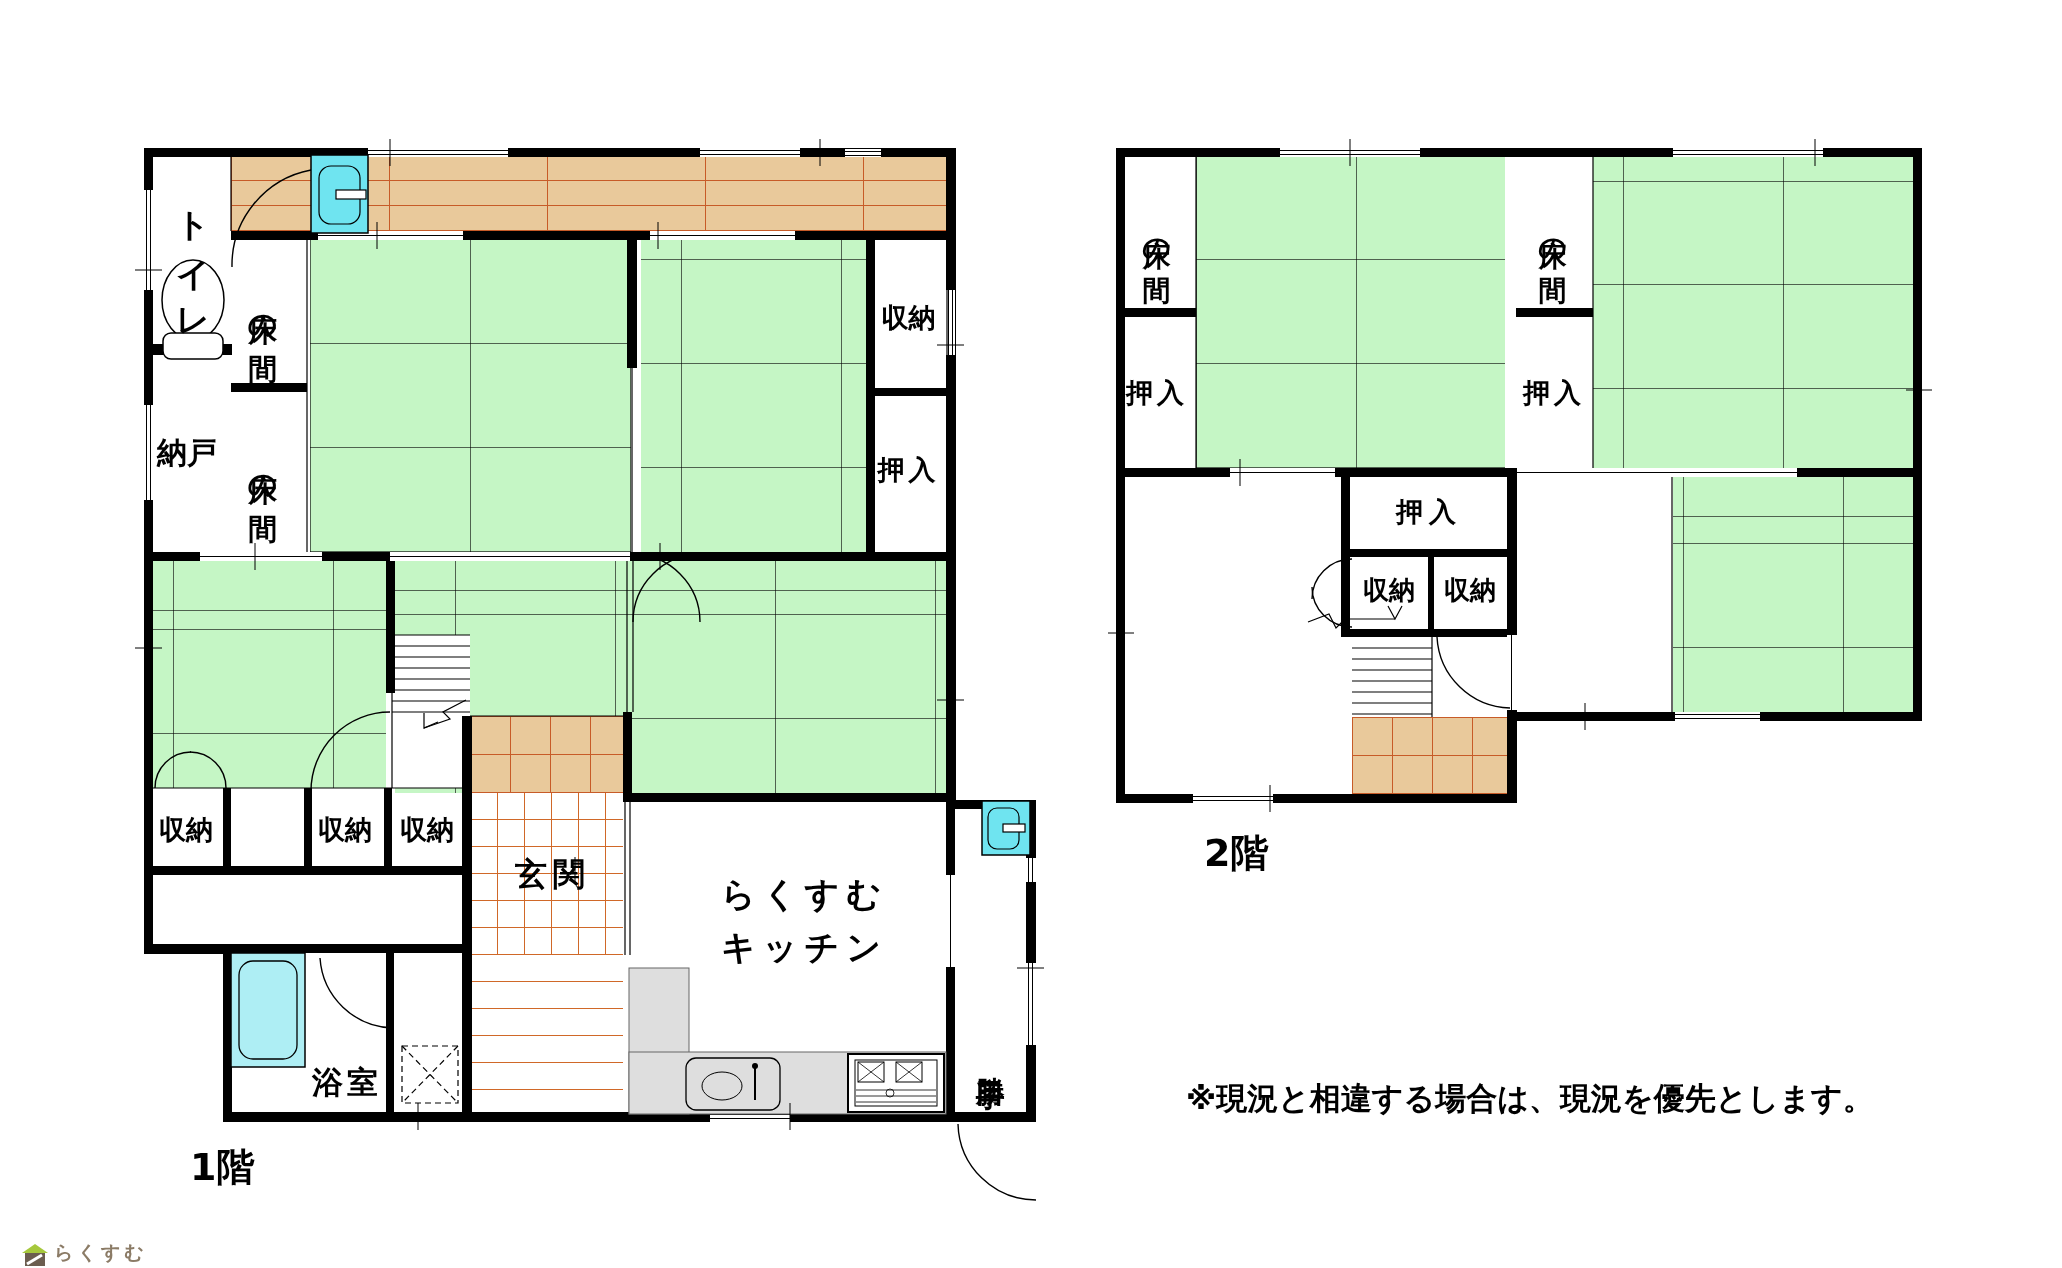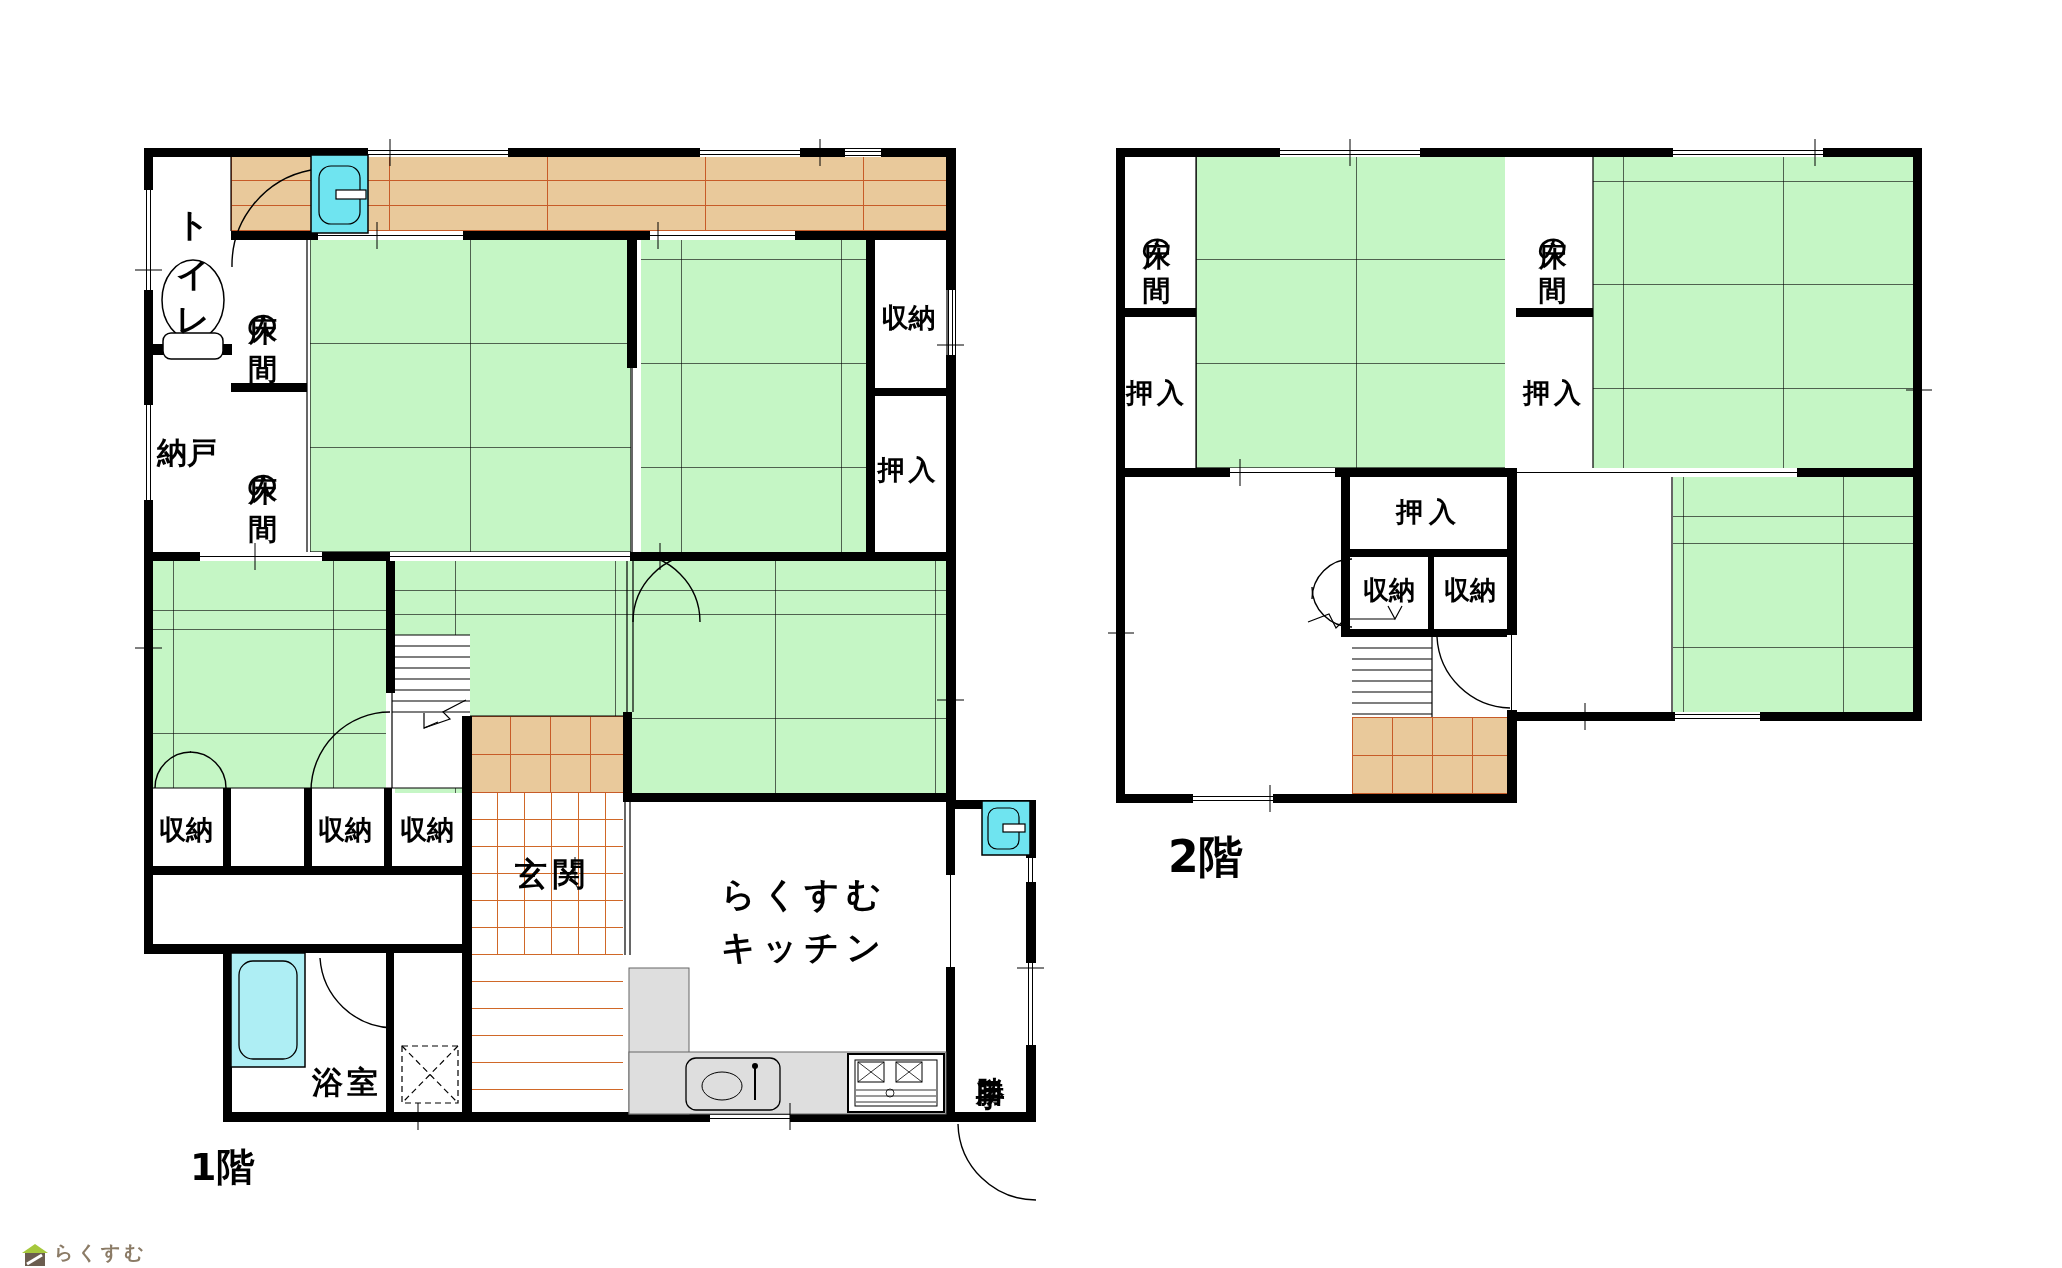--- a/index.html
+++ b/index.html
@@ -273,21 +273,22 @@
 
   <div class="lbl v" style="left:1134px;top:163px;width:44px;height:148px;font-size:28px;letter-spacing:3px;">床の間</div>
   <div class="lbl" style="left:1118px;top:375px;width:78px;height:36px;font-size:27px;letter-spacing:4px;">押入</div>
   <div class="lbl v" style="left:1530px;top:163px;width:44px;height:148px;font-size:28px;letter-spacing:3px;">床の間</div>
   <div class="lbl" style="left:1514px;top:375px;width:80px;height:36px;font-size:27px;letter-spacing:4px;">押入</div>
   <div class="lbl" style="left:1389px;top:494px;width:80px;height:36px;font-size:27px;letter-spacing:6px;">押入</div>
   <div class="lbl" style="left:1350px;top:573px;width:78px;height:36px;font-size:26px;">収納</div>
   <div class="lbl" style="left:1432px;top:573px;width:76px;height:36px;font-size:26px;">収納</div>
 
   <div class="floorname" style="left:190px;top:1142px;font-size:38px;">1階</div>
-  <div class="floorname" style="left:1168px;top:828px;font-size:44px;">2階</div>
+  <div class="floorname" style="left:1204px;top:828px;font-size:38px;">2階</div>
+  <div class="note" style="left:1186px;top:1078px;font-size:31px;">※現況と相違する場合は、現況を優先とします。</div>
 
   <div class="logo" style="left:22px;top:1240px;">
     <svg width="26" height="22" viewBox="0 0 26 22">
       <polygon points="13,0 26,9 0,9" fill="#a6c83c"></polygon>
       <rect x="3" y="9" width="20" height="13" fill="#6b5d4f"></rect>
       <line x1="5" y1="20" x2="20" y2="11" stroke="#fff" stroke-width="3"></line>
     </svg>
     <span class="logo-text">らくすむ</span>
   </div>
 

